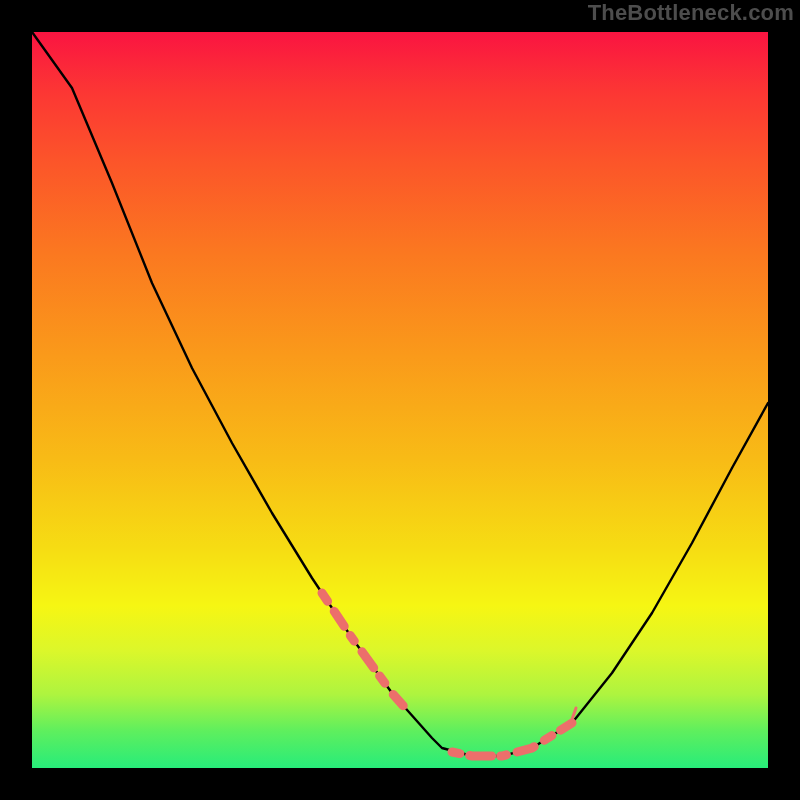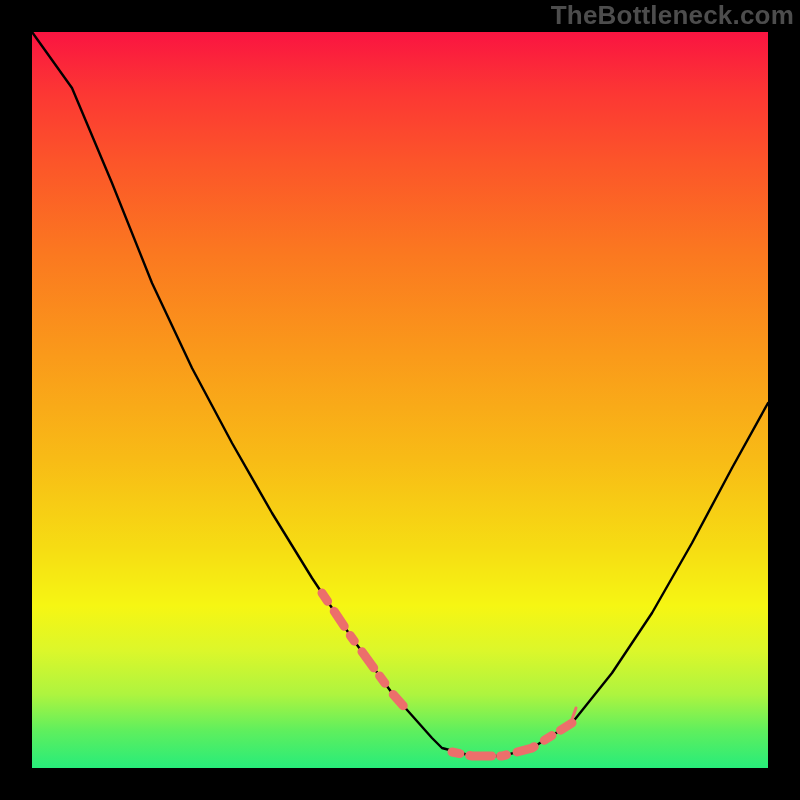--- a/index.html
+++ b/index.html
@@ -37,21 +37,21 @@
       #dcf72a 84%,
       #aef43f 90%,
       #5eef5e 95%,
       #27ec7a 100%
     );
   }
   .watermark {
     position: absolute;
     top: 0px;
     right: 6px;
-    font-size: 26px;
+    font-size: 22px;
     font-weight: 600;
     letter-spacing: 0.2px;
     color: #4d4d4d;
     user-select: none;
   }
   svg.curve {
     position: absolute;
     left: 0;
     top: 0;
     width: 736px;

